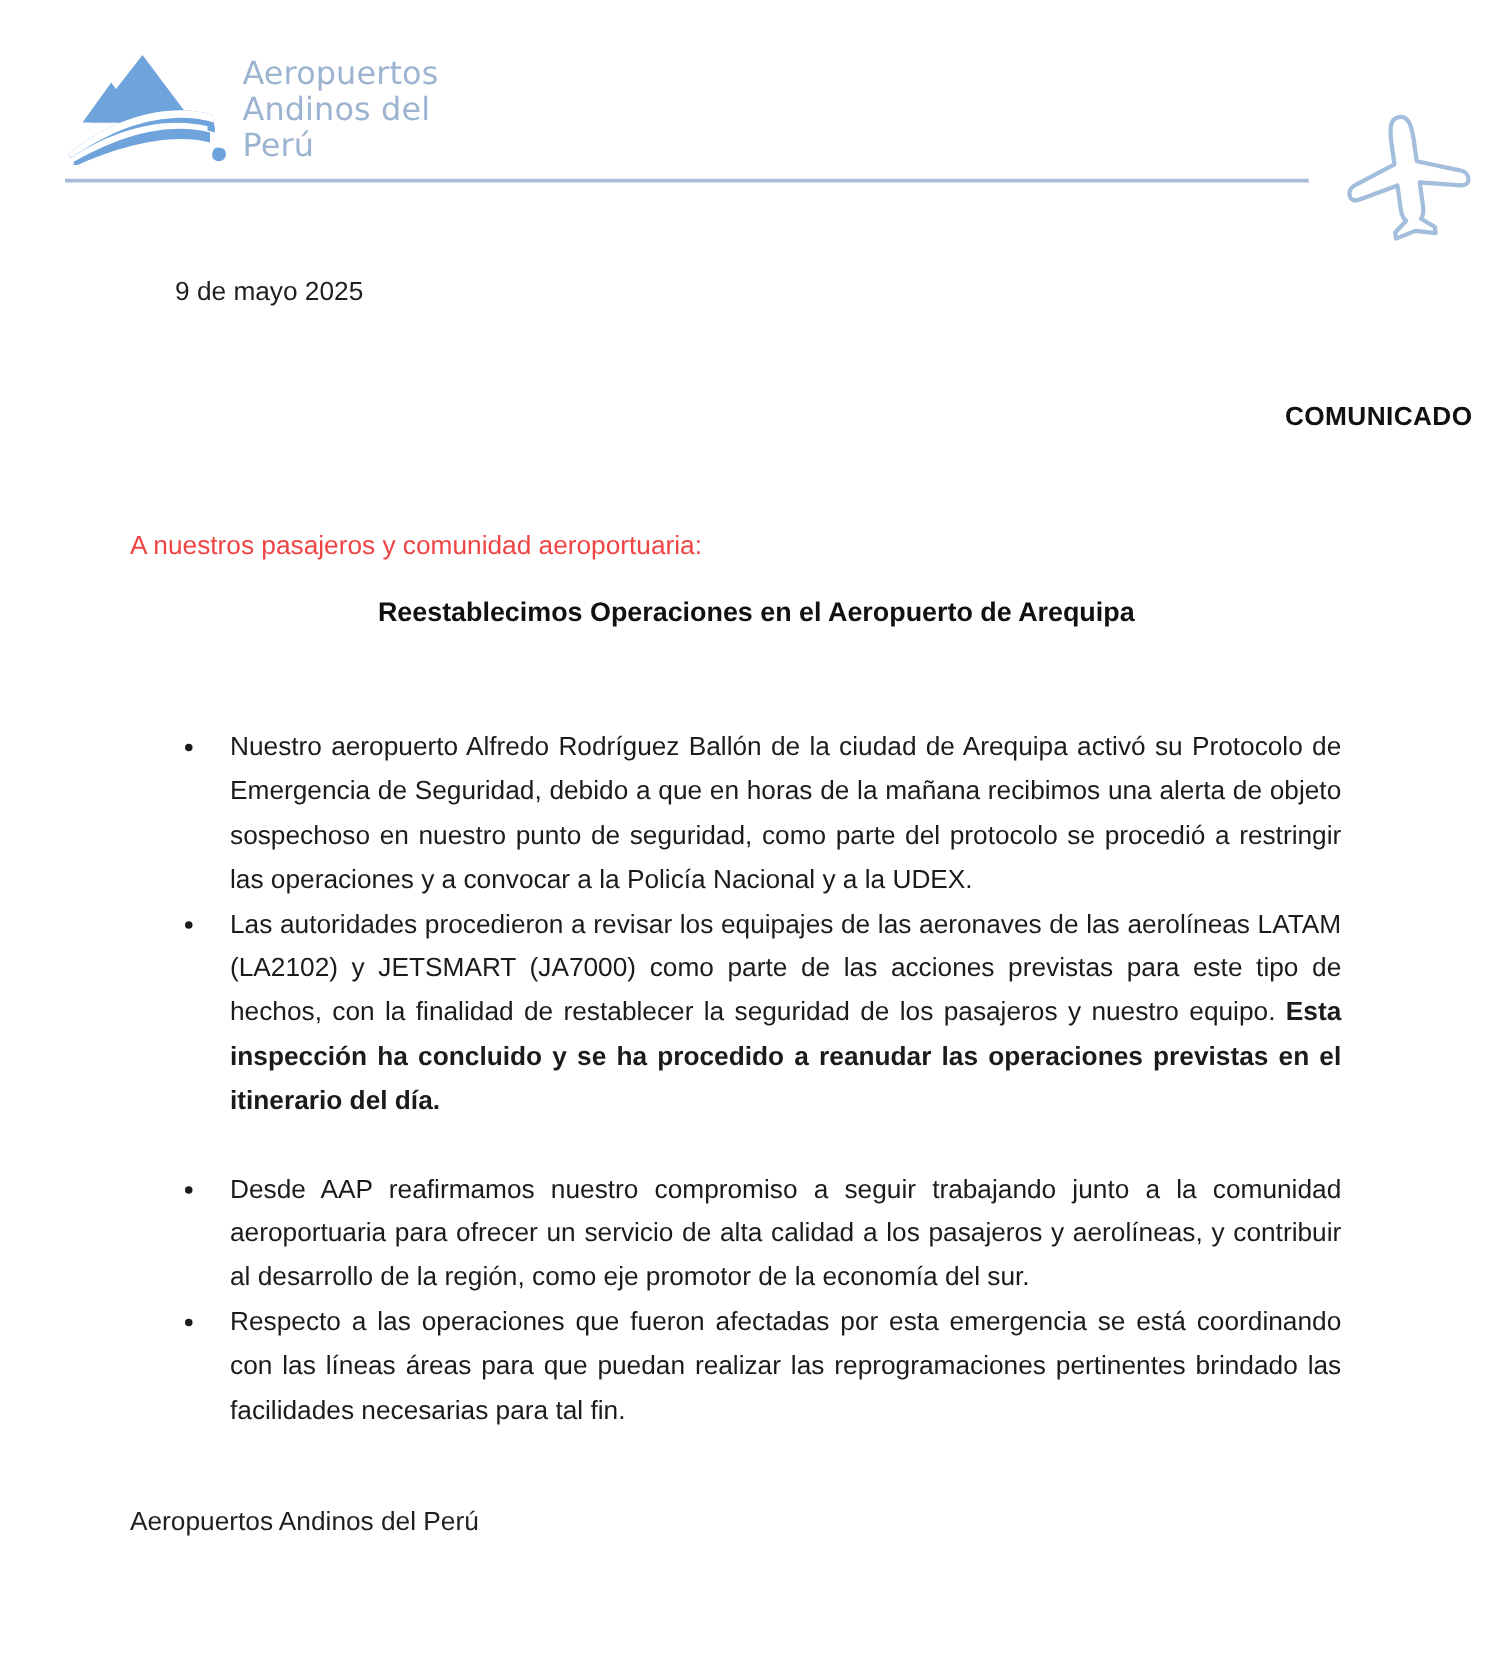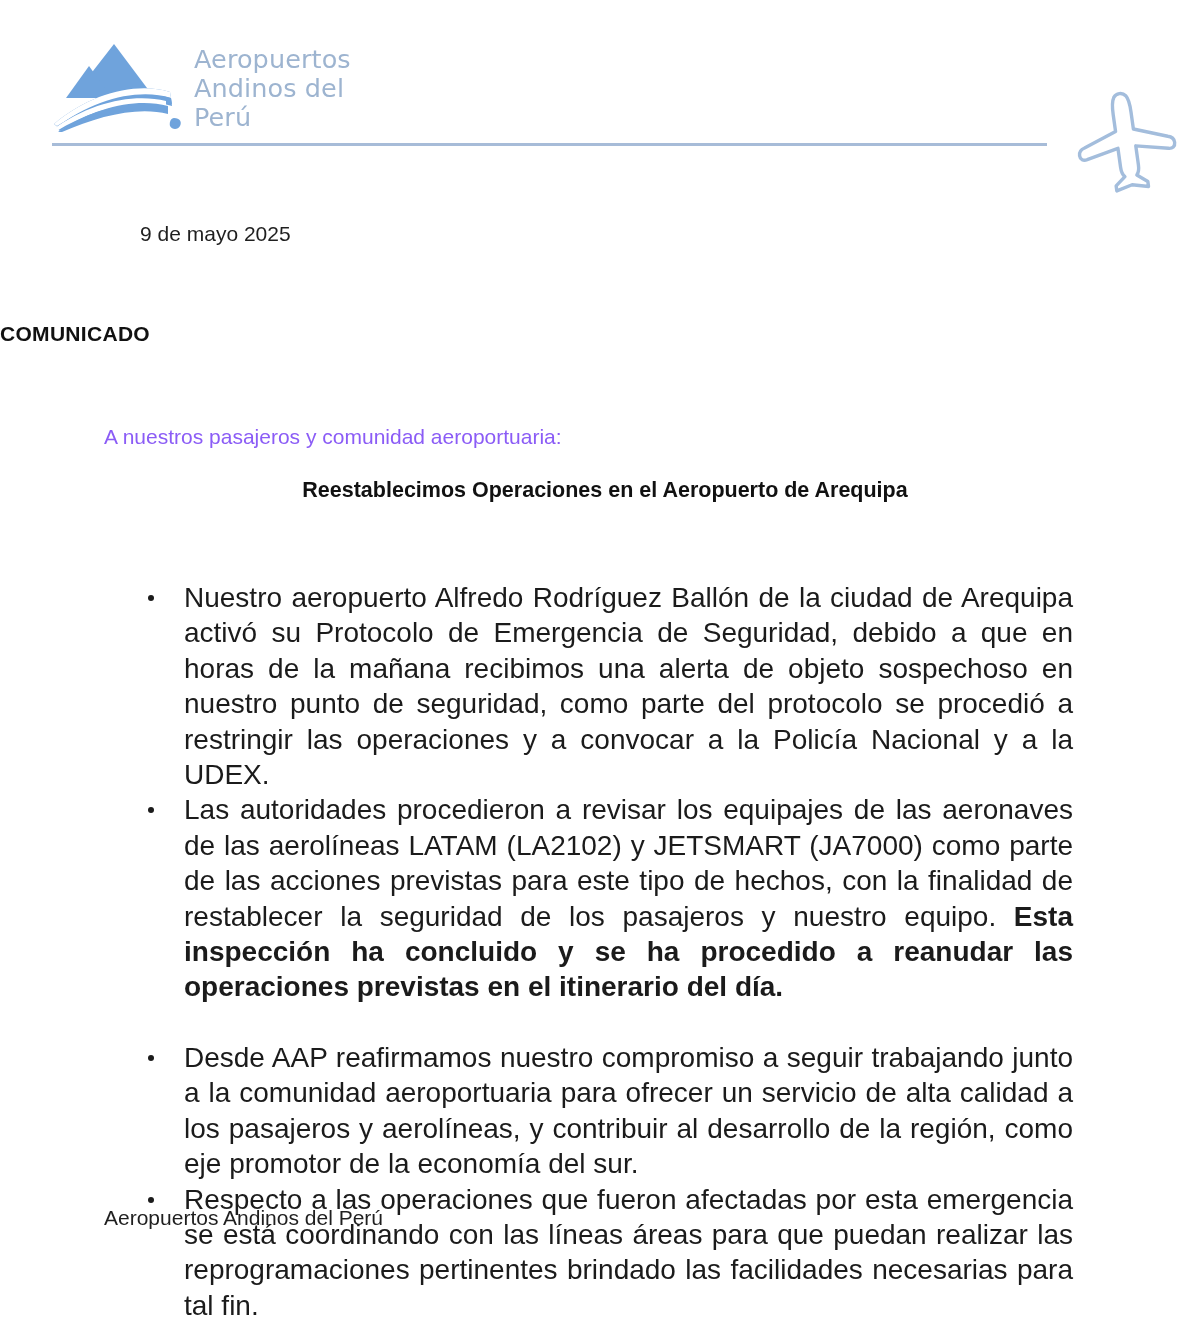--- a/index.html
+++ b/index.html
@@ -83,33 +83,33 @@
     font-family: "Liberation Sans", sans-serif;
     color: #1f1f1f;
     margin-left: 36px;
   }
 
   .doc-heading {
     position: absolute;
     left: 0;
     top: 322px;
     width: 1178px;
-    text-align: left;
+    text-align: right;
     font-size: 21px;
     font-weight: bold;
     letter-spacing: 0.3px;
     color: #111111;
   }
 
   .salutation {
     position: absolute;
     left: 104px;
     top: 425px;
     font-size: 21px;
-    color: #8b5cf6;
+    color: #ef4444;
   }
 
   .doc-subheading {
     position: absolute;
     left: 0;
     top: 478px;
     width: 1210px;
     text-align: center;
     font-size: 21.5px;
     font-weight: bold;
@@ -121,21 +121,21 @@
     left: 145px;
     top: 580px;
     width: 928px;
     margin: 0;
     padding: 0;
     list-style: none;
   }
   .bullet-item {
     position: relative;
     padding-left: 39px;
-    font-size: 28px;
+    font-size: 21px;
     line-height: 35.4px;
     text-align: justify;
     text-justify: inter-word;
     color: #1b1b1b;
     margin: 0 0 0 0;
   }
   .bullet-item::before {
     content: "";
     position: absolute;
     left: 3px;

